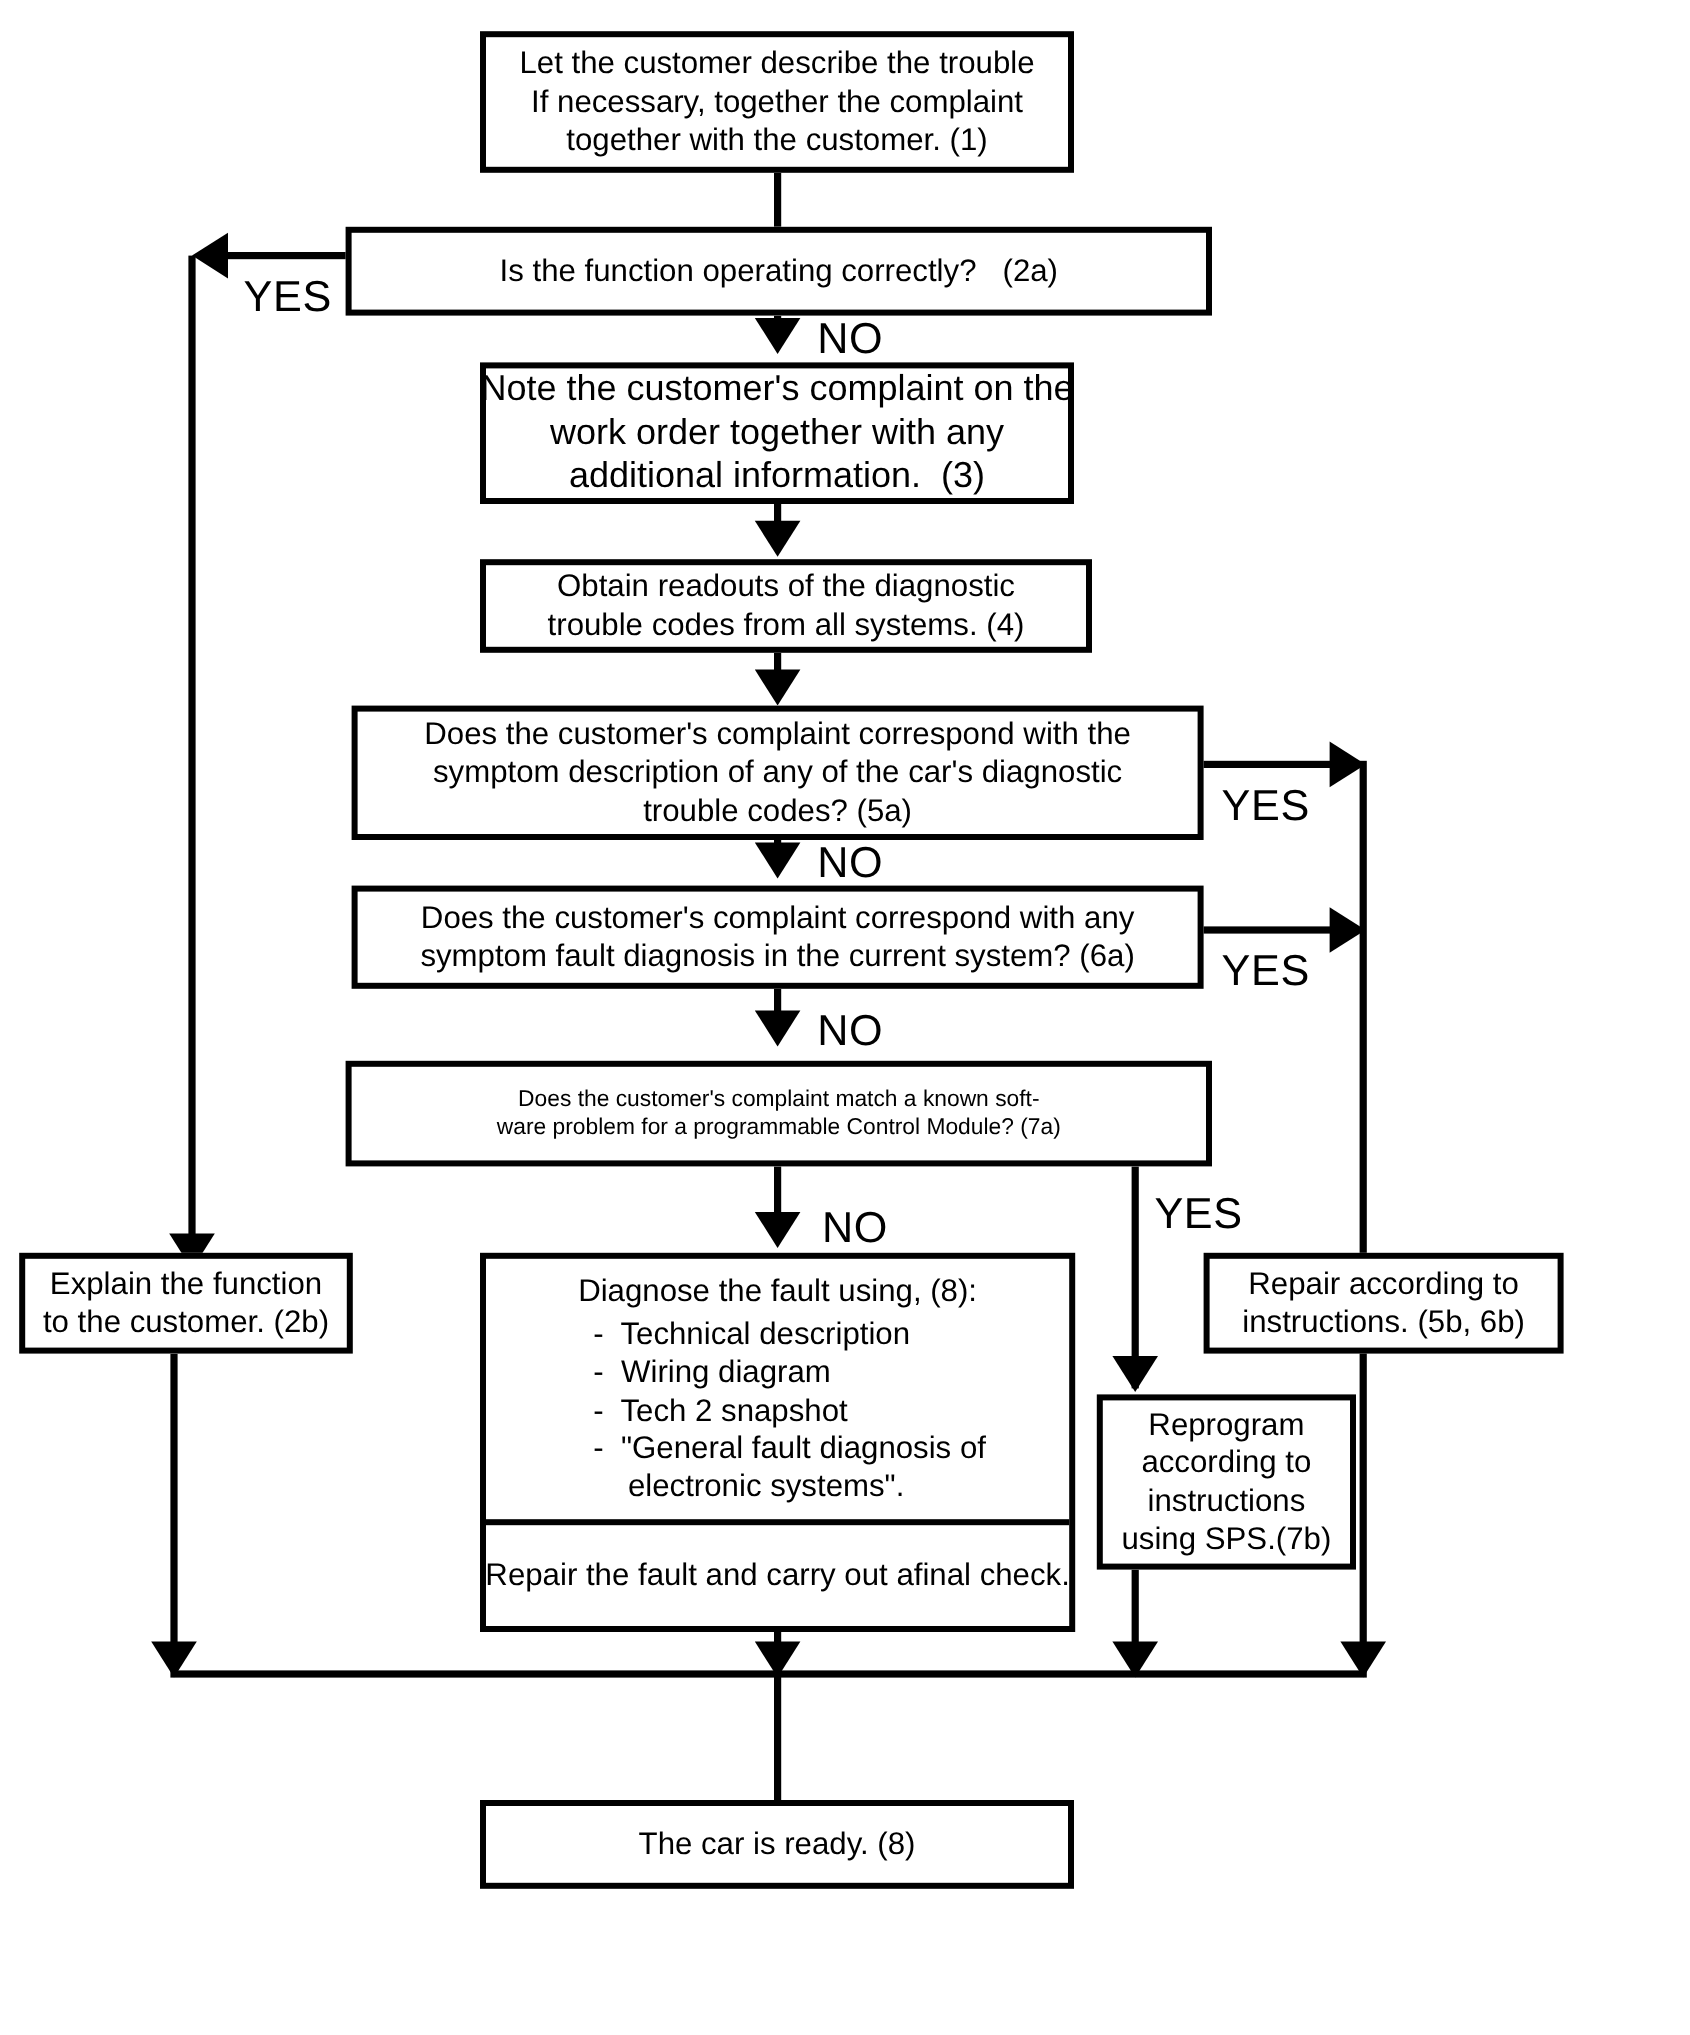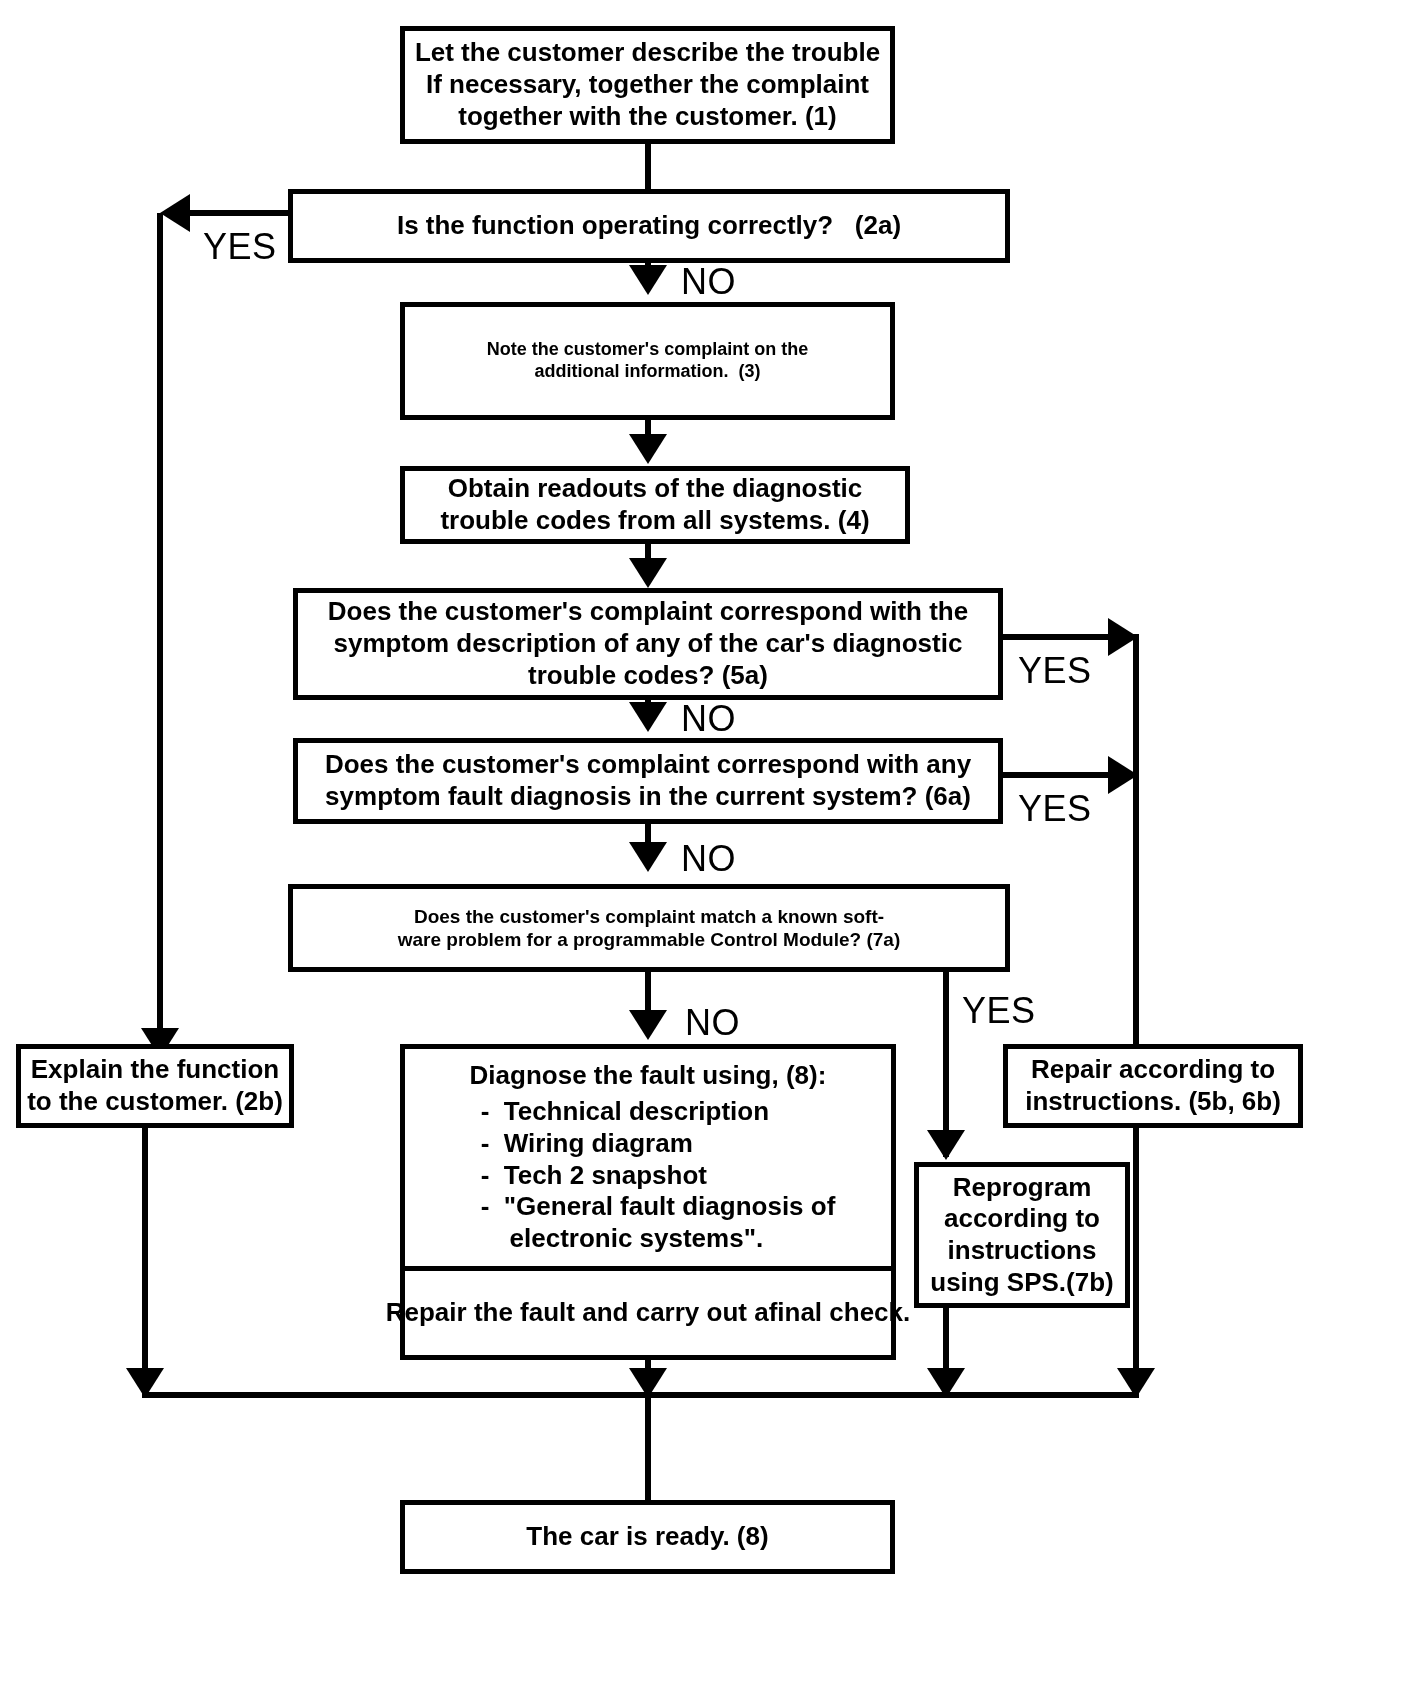--- a/index.html
+++ b/index.html
@@ -21,21 +21,21 @@
   .box {
     position: absolute;
     box-sizing: border-box;
     border: 5px solid #000;
     background: #fff;
     display: flex;
     flex-direction: column;
     align-items: center;
     justify-content: center;
     text-align: center;
-    font-weight: bold;
+    font-weight: normal;
     line-height: 1.22;
     color: #000;
     z-index: 5;
   }
   .box .line { display: block; white-space: pre; }
   .seg {
     position: absolute;
     background: #000;
     z-index: 2;
   }
@@ -99,22 +99,23 @@
   <div class="seg h" style="left:190px; top:210px; width:105px;"></div>
   <div class="arrow left" style="left:160px; top:194px;"></div>
   <div class="seg v" style="left:157px; top:213px; height:845px;"></div>
   <div class="arrow down" style="left:141px; top:1028px;"></div>
   <div class="label" style="left:203px; top:226px;">YES</div>
 
   <div class="seg v" style="left:645px; top:263px; height:20px;"></div>
   <div class="arrow down" style="left:629px; top:265px;"></div>
   <div class="label" style="left:681px; top:261px;">NO</div>
 
-  <div class="box" style="left:400px; top:302px; width:495px; height:118px; font-size:18px;">
+  <div class="box" style="left:400px; top:302px; width:495px; height:118px; font-size:30px;">
     <span class="line">Note the customer's complaint on the</span>
+    <span class="line">work order together with any</span>
     <span class="line">additional information.  (3)</span>
   </div>
 
   <div class="seg v" style="left:645px; top:420px; height:25px;"></div>
   <div class="arrow down" style="left:629px; top:434px;"></div>
 
   <div class="box" style="left:400px; top:466px; width:510px; height:78px; font-size:26px;">
     <span class="line">Obtain readouts of the diagnostic</span>
     <span class="line">trouble codes from all systems. (4)</span>
   </div>

